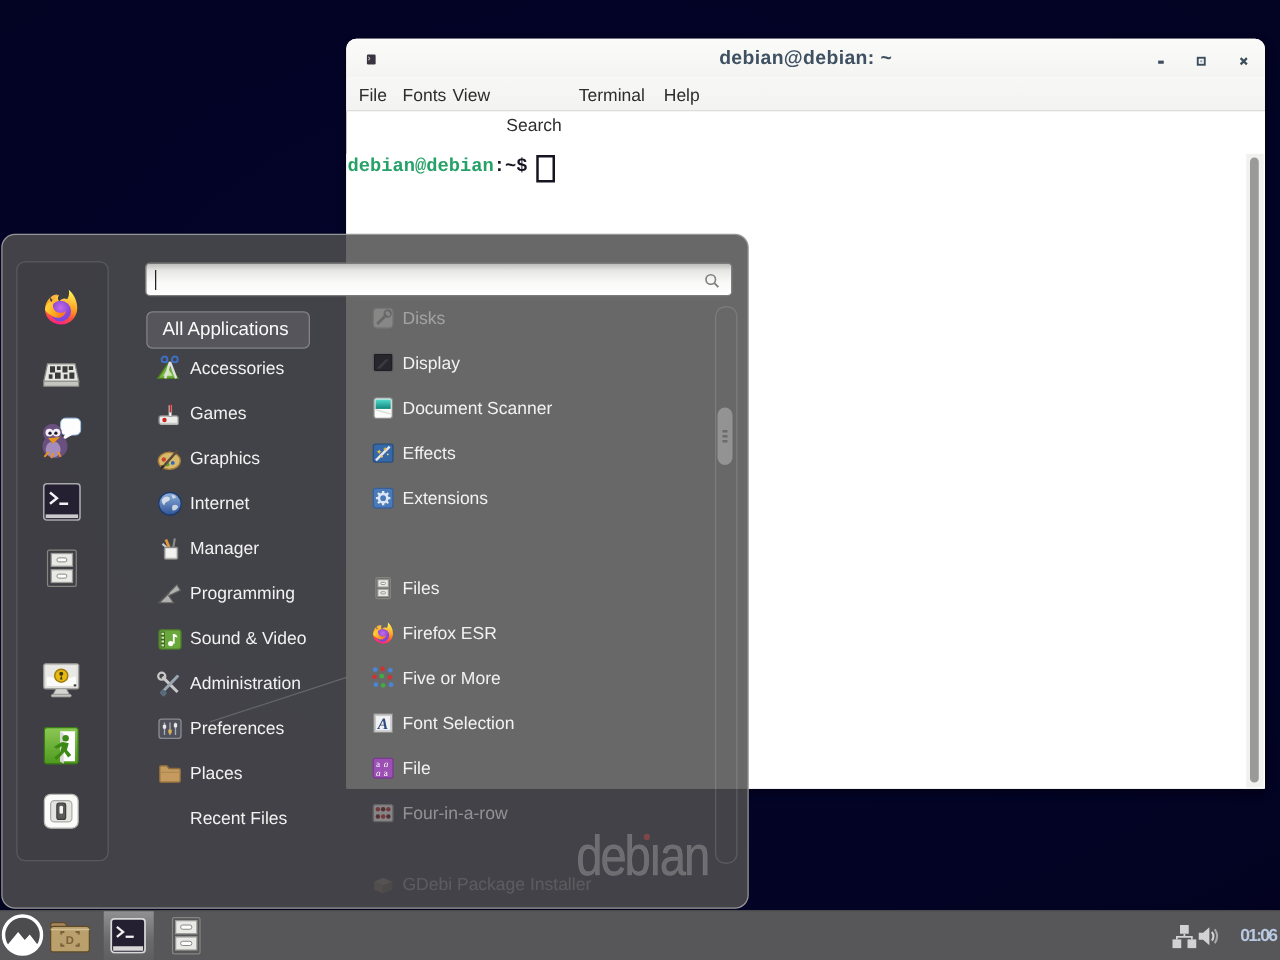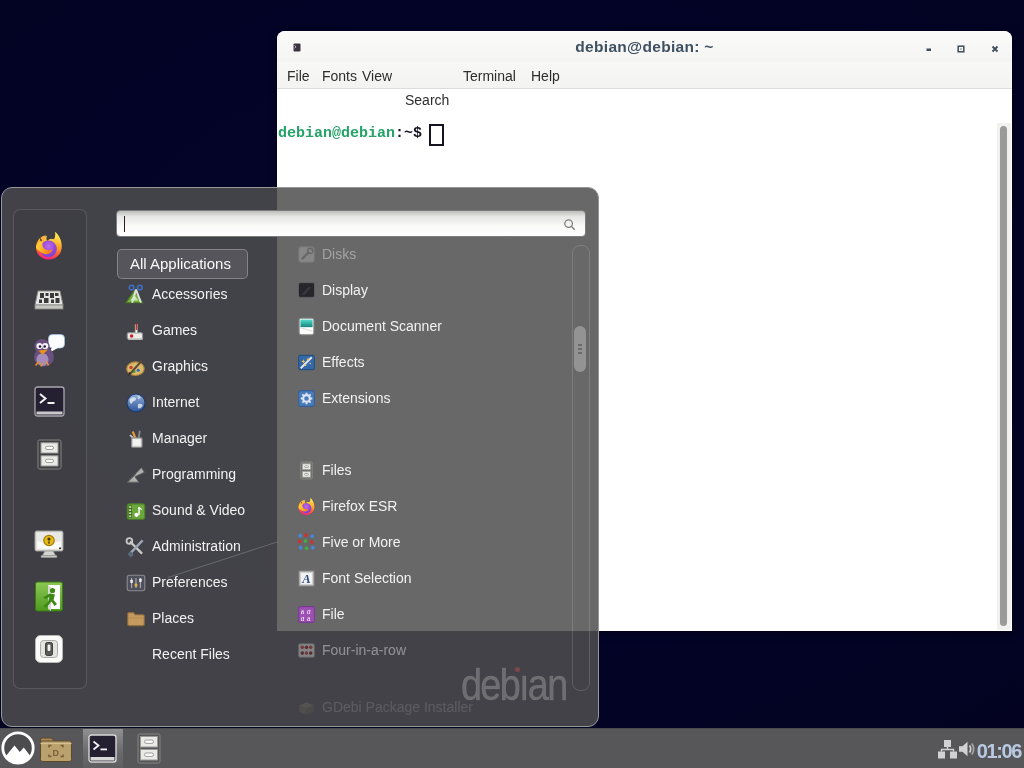--- a/index.html
+++ b/index.html
@@ -30,21 +30,21 @@
 .catrow .ct{position:absolute;left:29px;top:9px;font-size:14px;color:#f2f2f2;white-space:nowrap;}
 .approw{position:absolute;left:294px;height:36px;width:280px;}
 .approw .ai{position:absolute;left:0px;top:7px;width:21px;height:21px;}
 .approw .at{position:absolute;left:26px;top:9px;font-size:14px;color:#f2f2f2;white-space:nowrap;}
 #mtrack{position:absolute;left:570px;top:57px;width:16px;height:444px;border:1px solid rgba(255,255,255,0.14);border-radius:8px;}
 #mthumb{position:absolute;left:572px;top:138px;width:12px;height:46px;background:#939393;border-radius:6px;}
 #watermark{position:absolute;left:459px;top:471px;font-size:45px;color:rgba(200,200,200,0.33);-webkit-text-stroke:0.5px rgba(195,195,195,0.22);letter-spacing:-2px;transform:scaleX(0.84);transform-origin:left;filter:blur(0.45px);}
 #watermark b{font-weight:normal;}
 
 #panel{position:absolute;left:0;top:728px;width:1024px;height:40px;background:#57575a;border-top:1px solid #4a4a4d;box-sizing:border-box;}
-#clock{position:absolute;right:3px;top:11px;font-size:20px;font-weight:bold;color:#b9c9e2;letter-spacing:-1.4px;}
+#clock{position:absolute;right:3px;top:11px;font-size:14px;font-weight:bold;color:#b9c9e2;letter-spacing:-1.4px;}
 #activebtn{position:absolute;left:83px;top:0;width:40px;height:40px;background:linear-gradient(rgba(255,255,255,0.34) 0%,rgba(255,255,255,0.12) 55%,rgba(255,255,255,0.04) 100%);}
 </style>
 </head>
 <body>
 <div id="desktop">
 
   <div id="term">
     <div class="titlebar">
       <svg style="position:absolute;left:16px;top:12px" width="8" height="9" viewBox="0 0 8 9">
           <rect x="0.5" y="0.5" width="7" height="8" rx="1" fill="#3a3340"></rect>

